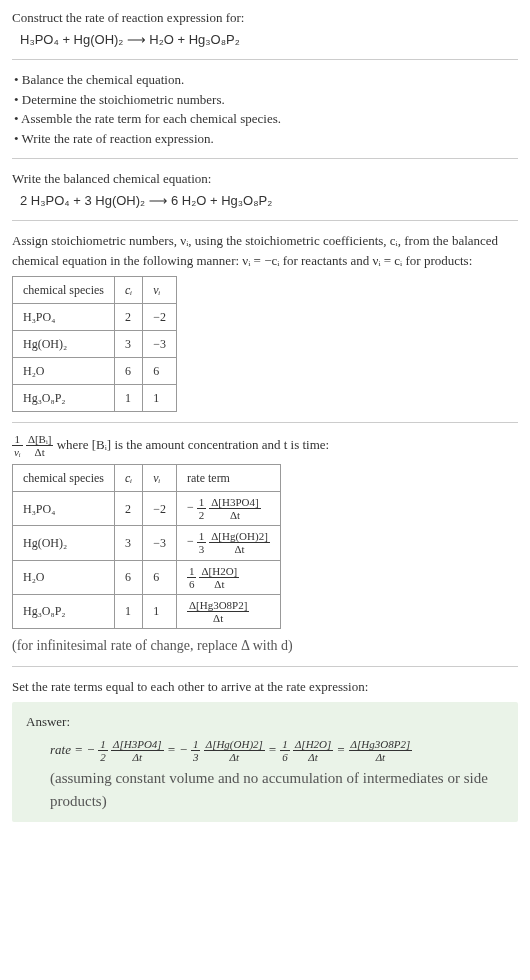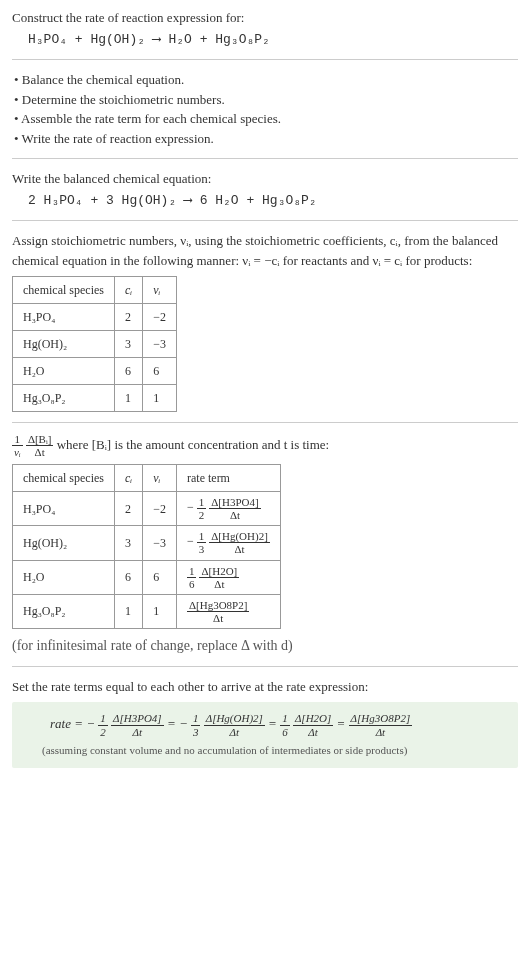--- a/index.html
+++ b/index.html
@@ -7,21 +7,21 @@
       font-family: Georgia, 'Times New Roman', serif;
       font-size: 13px;
       color: #333;
       background: #fff;
       width: 530px;
       padding: 8px 12px;
       line-height: 1.5;
     }
     .section { margin-bottom: 6px; }
     .divider { border-top: 1px solid #ccc; margin: 10px 0; }
-    .equation { font-family: Liberation Mono, monospace; margin: 2px 16px; }
+    .equation { font-family: Liberation Sans, sans-serif; margin: 2px 8px; }
     table {
       border-collapse: collapse;
       margin: 6px 0;
       font-size: 12px;
       border-radius: 24px;
     }
     th, td {
       border: 1px solid #999;
       padding: 4px 10px;
       text-align: left;
@@ -38,21 +38,21 @@
     .frac .den { display: block; padding: 0 2px; }
     .small-note { font-size: 14px; color: #555; }
     .answer-box {
       background: #eaf3e8;
       padding: 10px 14px;
       margin-top: 6px;
       border-radius: 2px;
     }
     .answer-label { margin-bottom: 6px; }
     .answer-eq { margin-left: 24px; margin-bottom: 4px; font-style: italic; }
-    .answer-note { font-size: 11px; color: #555; margin-left: 16px; }
+    .answer-note { font-size: 15px; color: #555; margin-left: 24px; }
     .bullet { margin-left: 2px; }
   </style>
 </head>
 <body>
 
 <div class="section">
   <div>Construct the rate of reaction expression for:</div>
   <div class="equation">H₃PO₄ + Hg(OH)₂  ⟶  H₂O + Hg₃O₈P₂</div>
 </div>
 
@@ -169,20 +169,21 @@
   </tbody>
     </table>
   <div class="small-note">(for infinitesimal rate of change, replace Δ with d)</div>
 </div>
 
 <div class="divider"></div>
 
 <div class="section">
   <div>Set the rate terms equal to each other to arrive at the rate expression:</div>
   <div class="answer-box">
+    <div class="answer-label">Answer:</div>
     <div class="answer-eq">
       <span>rate = −</span>
       <span class="frac"><span class="num">1</span><span class="den">2</span></span>
       <span class="frac"><span class="num">Δ[H3PO4]</span><span class="den">Δt</span></span>
       <span> = −</span>
       <span class="frac"><span class="num">1</span><span class="den">3</span></span>
       <span class="frac"><span class="num">Δ[Hg(OH)2]</span><span class="den">Δt</span></span>
       <span> = </span>
       <span class="frac"><span class="num">1</span><span class="den">6</span></span>
       <span class="frac"><span class="num">Δ[H2O]</span><span class="den">Δt</span></span>

